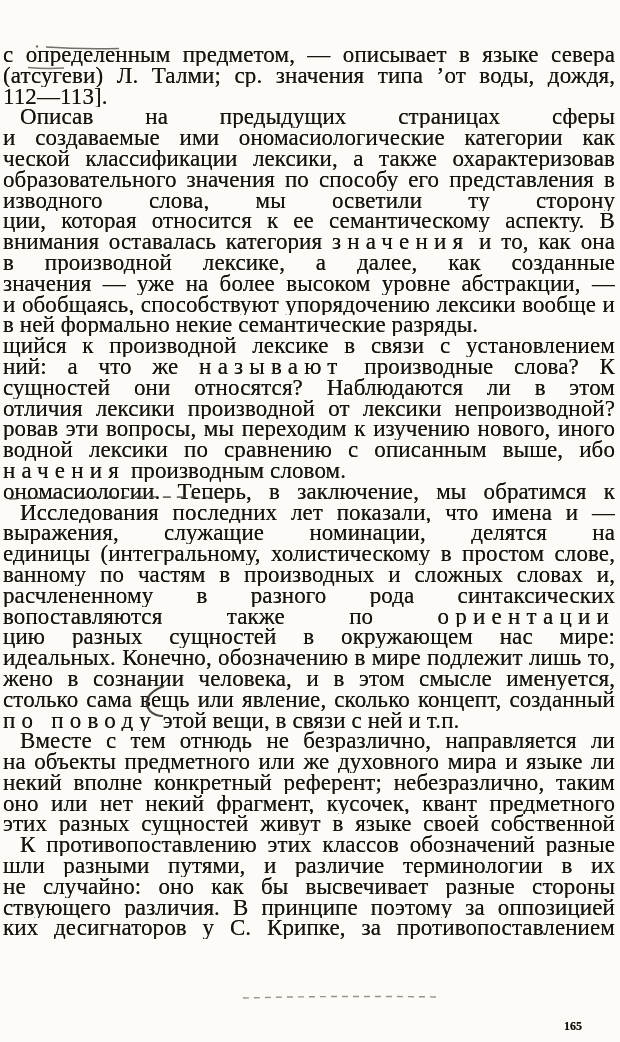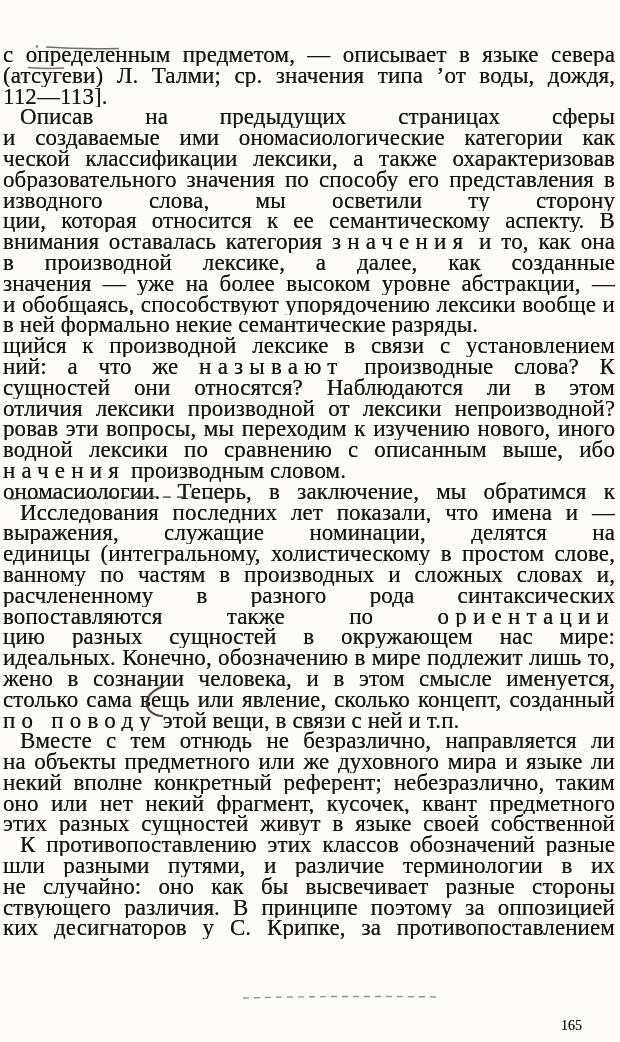--- a/index.html
+++ b/index.html
@@ -27,22 +27,22 @@
     white-space:normal;
     height:20.8px;
     overflow:hidden;
   }
   .line.lastline{text-align-last:left;}
   .para.indent .line.firstline{text-indent:17px;}
   .sp{letter-spacing:0.27em;}
   .page-number{
     position:absolute;
     right:38px;bottom:8px;
-    font-size:14px;
-    font-weight:normal;
+    font-size:12px;
+    font-weight:bold;
     text-shadow:0 0 0.6px rgba(20,14,8,.75);
   }
   .marks{
     position:absolute;left:0;top:0;width:620px;height:1042px;
     pointer-events:none;
   }
 </style>
 </head>
 <body>
 

